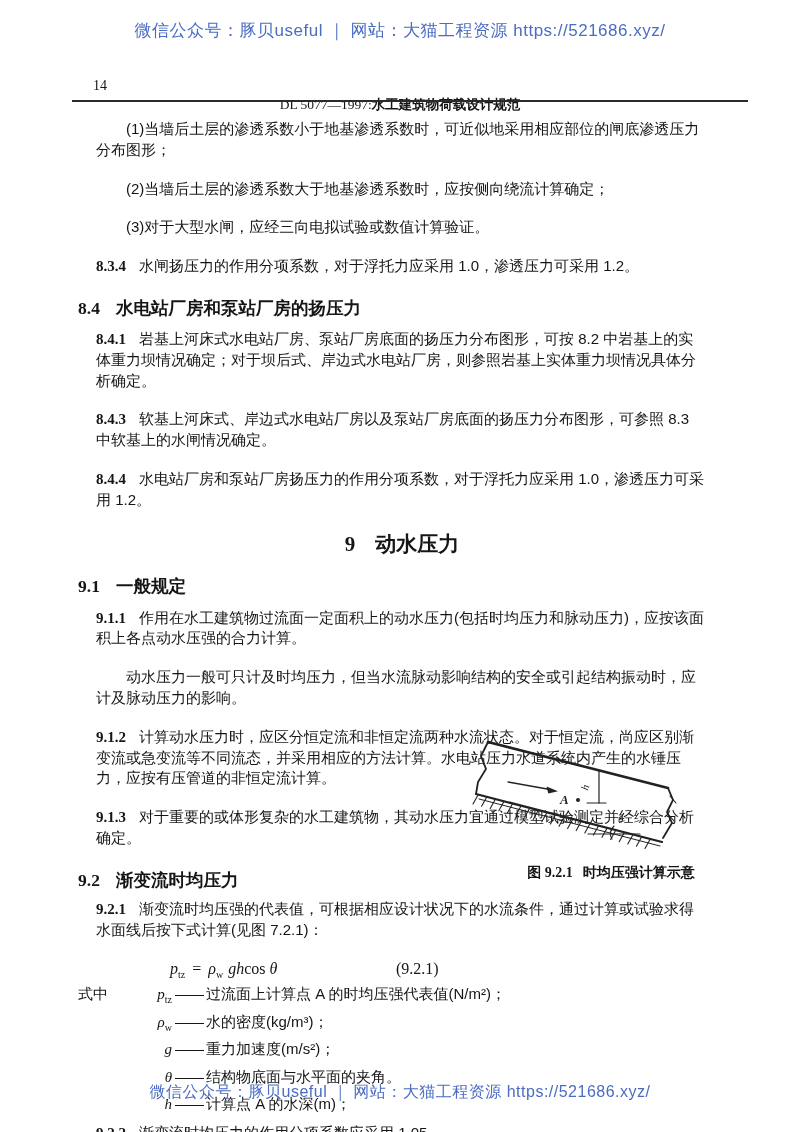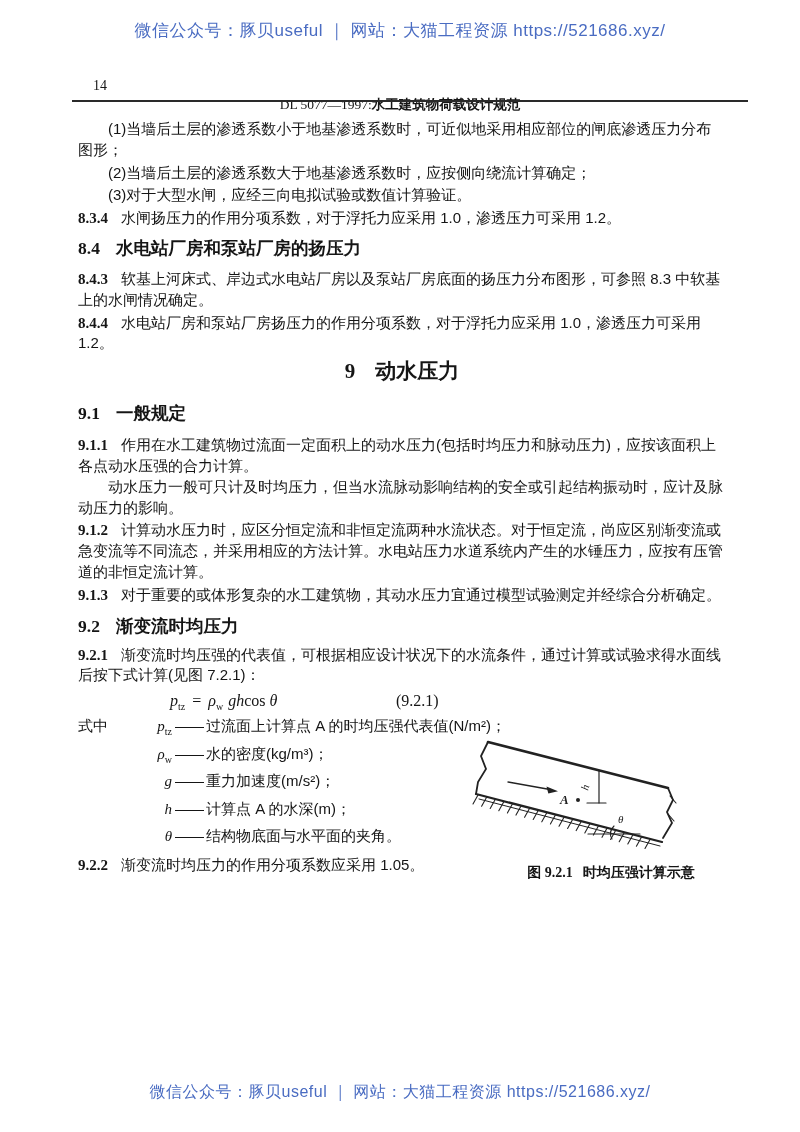--- a/index.html
+++ b/index.html
@@ -12,21 +12,21 @@
   .wm-top{top:19px;font-size:17px;letter-spacing:.5px;}
   .wm-bottom{top:1082px;font-size:16px;letter-spacing:.5px;}
   
   .page-num{position:absolute;top:78px;left:93px;font-family:"Liberation Serif",serif;font-size:14px;}
   .running-title{position:absolute;top:96px;left:0;width:100%;text-align:center;font-size:13.5px;}
   .running-title .code{font-family:"Liberation Serif",serif;}
   .running-title .name{font-weight:bold;}
   .rule{position:absolute;top:100px;left:72px;width:676px;border-top:2px solid #2a2a2a;}
   
   .body{position:absolute;top:112px;left:78px;width:648px;font-size:15px;line-height:20.8px;padding-top:5px;}
-  .body p{margin:0;}
+  .body p{margin:18px;}
   p.listitem{text-indent:2em;margin-top:2px;}
   p.cont{text-indent:2em;}
   p.clause{margin-top:2px;}
   .cnum{font-family:"Liberation Serif",serif;font-weight:bold;margin-right:13px;white-space:nowrap;}
   .sec{margin:6px 0 8px 0;font-size:17.5px;line-height:26px;font-weight:bold;}
   .sec .snum{font-family:Liberation Serif, serif;margin-right:16px;}
   .sec2{margin:7px 0 6px 0;}
   .sec91{margin:14px 0 9px 0;}
   .chapter{margin:2px 0 0 0;text-align:center;font-size:21px;line-height:30px;font-weight:bold;}
   .chapter .snum{font-family:"Liberation Serif",serif;margin-right:20px;}
@@ -68,20 +68,21 @@
   <div class="body">
 
     <p class="listitem">(1)当墙后土层的渗透系数小于地基渗透系数时，可近似地采用相应部位的闸底渗透压力分布图形；</p>
     <p class="listitem">(2)当墙后土层的渗透系数大于地基渗透系数时，应按侧向绕流计算确定；</p>
     <p class="listitem">(3)对于大型水闸，应经三向电拟试验或数值计算验证。</p>
 
     <p class="clause"><b class="cnum">8.3.4</b><span>水闸扬压力的作用分项系数，对于浮托力应采用 1.0，渗透压力可采用 1.2。</span></p>
 
     <h3 class="sec"><span class="snum">8.4</span><span>水电站厂房和泵站厂房的扬压力</span></h3>
 
+    <p class="clause"><b class="cnum">8.4.1</b><span>岩基上河床式水电站厂房、泵站厂房底面的扬压力分布图形，可按 8.2 中岩基上的实体重力坝情况确定；对于坝后式、岸边式水电站厂房，则参照岩基上实体重力坝情况具体分析确定。</span></p>
     <p class="clause"><b class="cnum">8.4.3</b><span>软基上河床式、岸边式水电站厂房以及泵站厂房底面的扬压力分布图形，可参照 8.3 中软基上的水闸情况确定。</span></p>
     <p class="clause"><b class="cnum">8.4.4</b><span>水电站厂房和泵站厂房扬压力的作用分项系数，对于浮托力应采用 1.0，渗透压力可采用 1.2。</span></p>
 
     <h2 class="chapter"><span class="snum">9</span><span>动水压力</span></h2>
 
     <h3 class="sec sec91"><span class="snum">9.1</span><span>一般规定</span></h3>
 
     <p class="clause"><b class="cnum">9.1.1</b><span>作用在水工建筑物过流面一定面积上的动水压力(包括时均压力和脉动压力)，应按该面积上各点动水压强的合力计算。</span></p>
     <p class="cont">动水压力一般可只计及时均压力，但当水流脉动影响结构的安全或引起结构振动时，应计及脉动压力的影响。</p>
     <p class="clause"><b class="cnum">9.1.2</b><span>计算动水压力时，应区分恒定流和非恒定流两种水流状态。对于恒定流，尚应区别渐变流或急变流等不同流态，并采用相应的方法计算。水电站压力水道系统内产生的水锤压力，应按有压管道的非恒定流计算。</span></p>
@@ -100,24 +101,24 @@
       <div class="def-row">
         <span class="def-lead">式中</span><span class="def-sym"><i>p</i><sub>tz</sub></span><span class="def-dash">——</span><span class="def-desc">过流面上计算点 A 的时均压强代表值(N/m²)；</span>
       </div>
       <div class="def-row">
         <span class="def-lead"></span><span class="def-sym"><i>ρ</i><sub>w</sub></span><span class="def-dash">——</span><span class="def-desc">水的密度(kg/m³)；</span>
       </div>
       <div class="def-row">
         <span class="def-lead"></span><span class="def-sym"><i>g</i><sub></sub></span><span class="def-dash">——</span><span class="def-desc">重力加速度(m/s²)；</span>
       </div>
       <div class="def-row">
-        <span class="def-lead"></span><span class="def-sym"><i>h</i><sub></sub></span><span class="def-dash">——</span><span class="def-desc">计算点 A 的水深(m)；</span>
+        <span class="def-lead"></span><span class="def-sym"><i>θ</i><sub></sub></span><span class="def-dash">——</span><span class="def-desc">结构物底面与水平面的夹角。</span>
       </div>
       <div class="def-row">
-        <span class="def-lead"></span><span class="def-sym"><i>θ</i><sub></sub></span><span class="def-dash">——</span><span class="def-desc">结构物底面与水平面的夹角。</span>
+        <span class="def-lead"></span><span class="def-sym"><i>h</i><sub></sub></span><span class="def-dash">——</span><span class="def-desc">计算点 A 的水深(m)；</span>
       </div>
     </div>
 
     <p class="clause"><b class="cnum">9.2.2</b><span>渐变流时均压力的作用分项系数应采用 1.05。</span></p>
 
   </div>
 
   <div class="figure">
     <svg width="278" height="136" viewBox="0 0 278 136">
       <g stroke="#222" fill="none" stroke-linecap="round">

